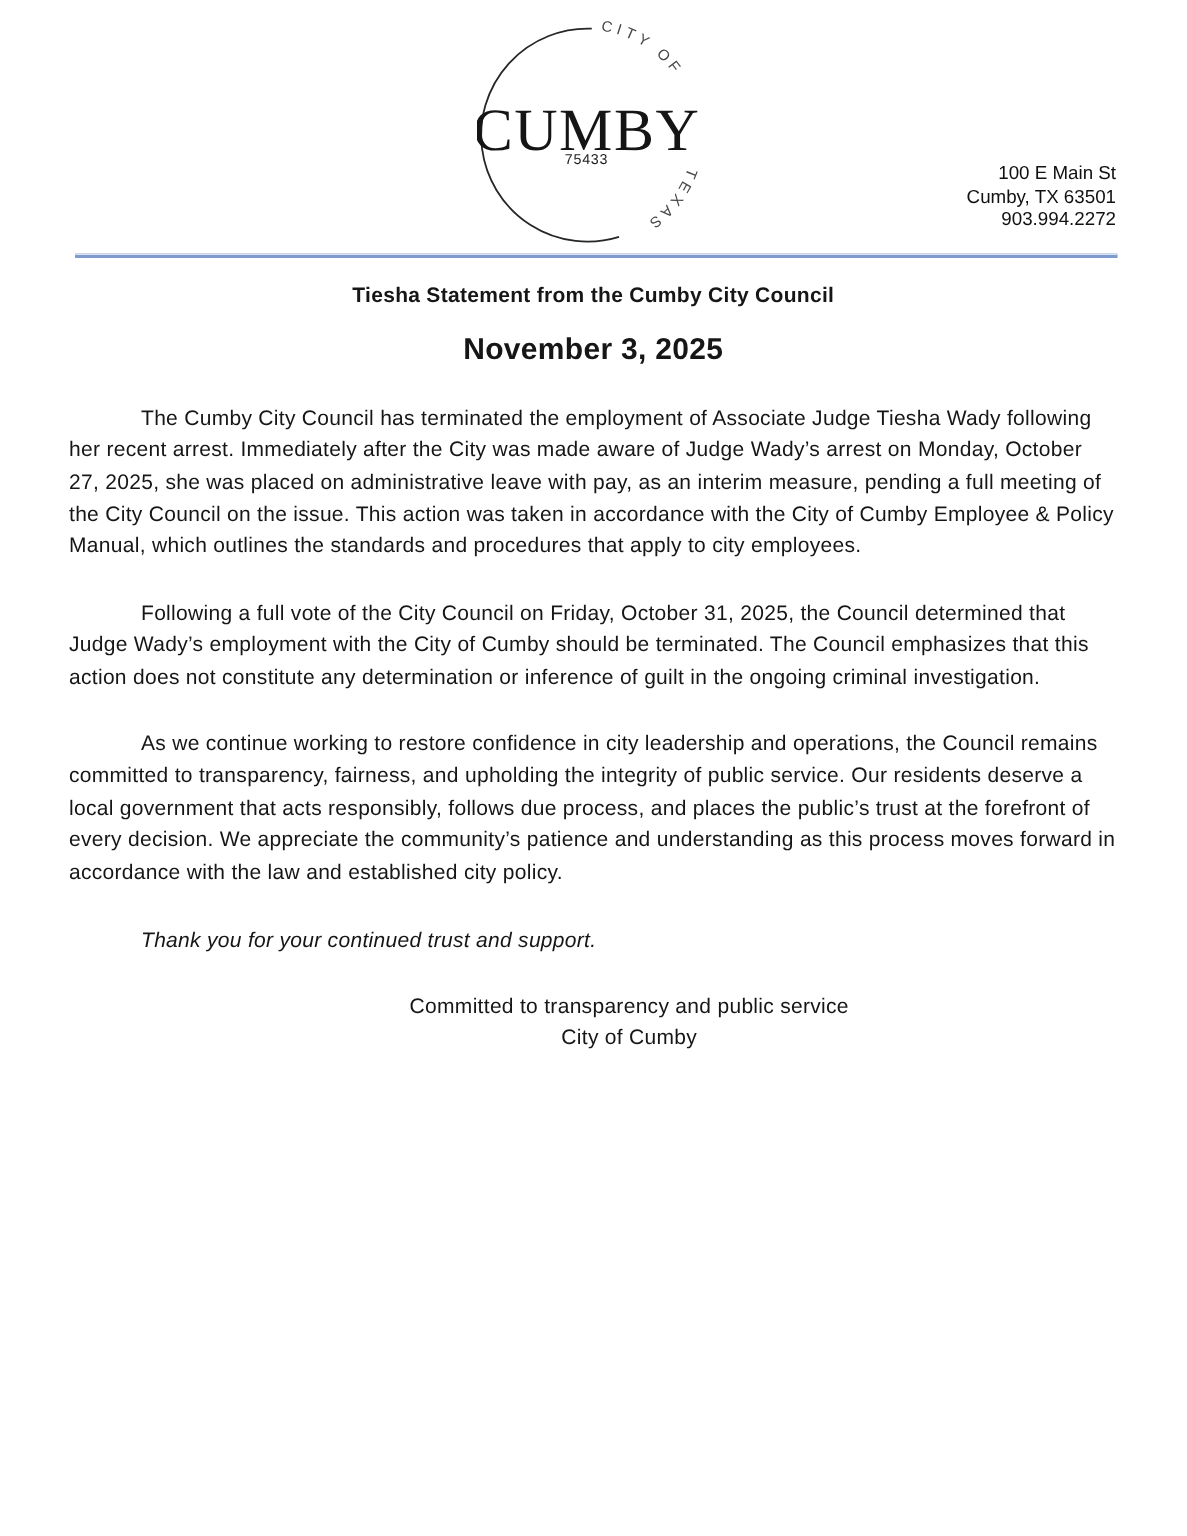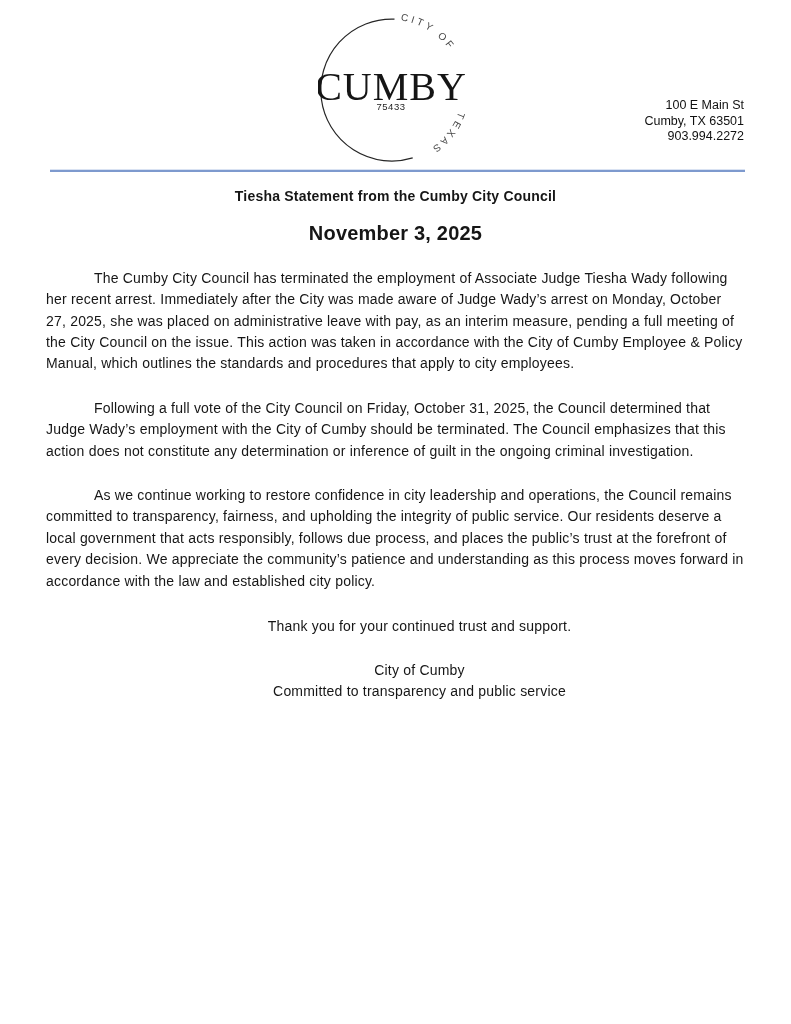--- a/index.html
+++ b/index.html
@@ -46,21 +46,21 @@
   .cumby-zip {
     font-family: "Liberation Sans", sans-serif;
     font-size: 9.5px;
     letter-spacing: 0.5px;
     fill: #1e1e1e;
   }
 
   
   .address {
     position: absolute;
-    top: 98px;
+    top: 108px;
     right: 47px;
     text-align: right;
     font-size: 12.5px;
     line-height: 15.6px;
     color: #111111;
   }
 
   
   .rule {
     position: absolute;
@@ -95,22 +95,22 @@
     font-size: 20px;
     margin: 16px 0 0 0;
   }
   .para {
     margin: 23px 0 0 0;
     text-indent: 48px;
     text-align: left;
   }
   .closing {
     margin: 24px 0 0 0;
-    text-align: center;
     text-indent: 48px;
+    font-style: italic;
   }
   .signature {
     margin: 22px 0 0 0;
     text-align: center;
     padding-left: 48px;
   }
   .signature p { margin: 0; }
 </style>
 </head>
 <body>
@@ -147,18 +147,18 @@
     <p class="title">Tiesha Statement from the Cumby City Council</p>
     <p class="date">November 3, 2025</p>
 
     <p class="para">The Cumby City Council has terminated the employment of Associate Judge Tiesha Wady following her recent arrest. Immediately after the City was made aware of Judge Wady’s arrest on Monday, October 27, 2025, she was placed on administrative leave with pay, as an interim measure, pending a full meeting of the City Council on the issue. This action was taken in accordance with the City of Cumby Employee &amp; Policy Manual, which outlines the standards and procedures that apply to city employees.</p>
     <p class="para">Following a full vote of the City Council on Friday, October 31, 2025, the Council determined that Judge Wady’s employment with the City of Cumby should be terminated. The Council emphasizes that this action does not constitute any determination or inference of guilt in the ongoing criminal investigation.</p>
     <p class="para">As we continue working to restore confidence in city leadership and operations, the Council remains committed to transparency, fairness, and upholding the integrity of public service. Our residents deserve a local government that acts responsibly, follows due process, and places the public’s trust at the forefront of every decision. We appreciate the community’s patience and understanding as this process moves forward in accordance with the law and established city policy.</p>
 
     <p class="closing">Thank you for your continued trust and support.</p>
 
     <div class="signature">
+      <p>Committed to transparency and public service</p>
       <p>City of Cumby</p>
-      <p>Committed to transparency and public service</p>
     </div>
   </div>
 
 </div>
 
 </body></html>

